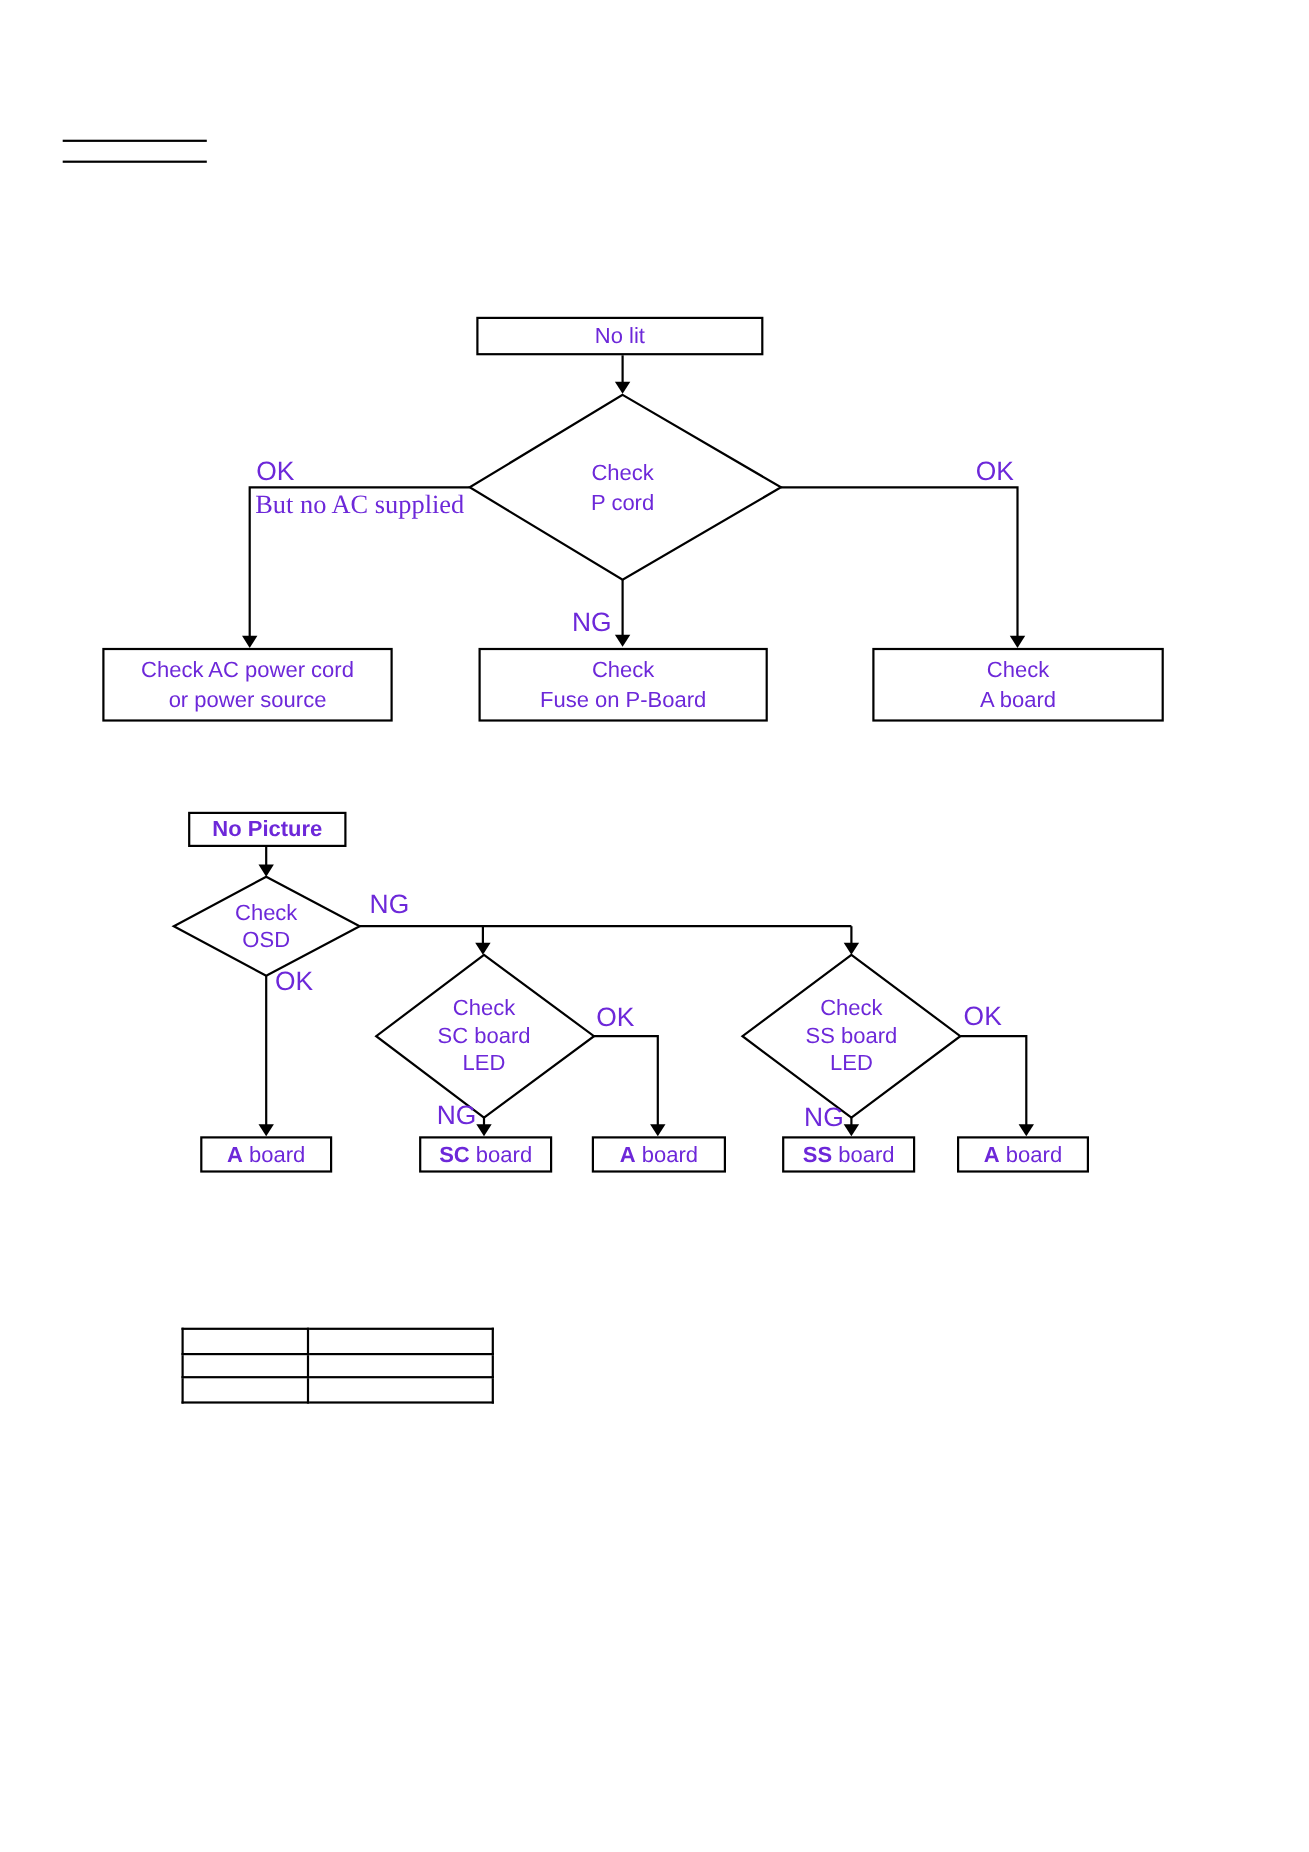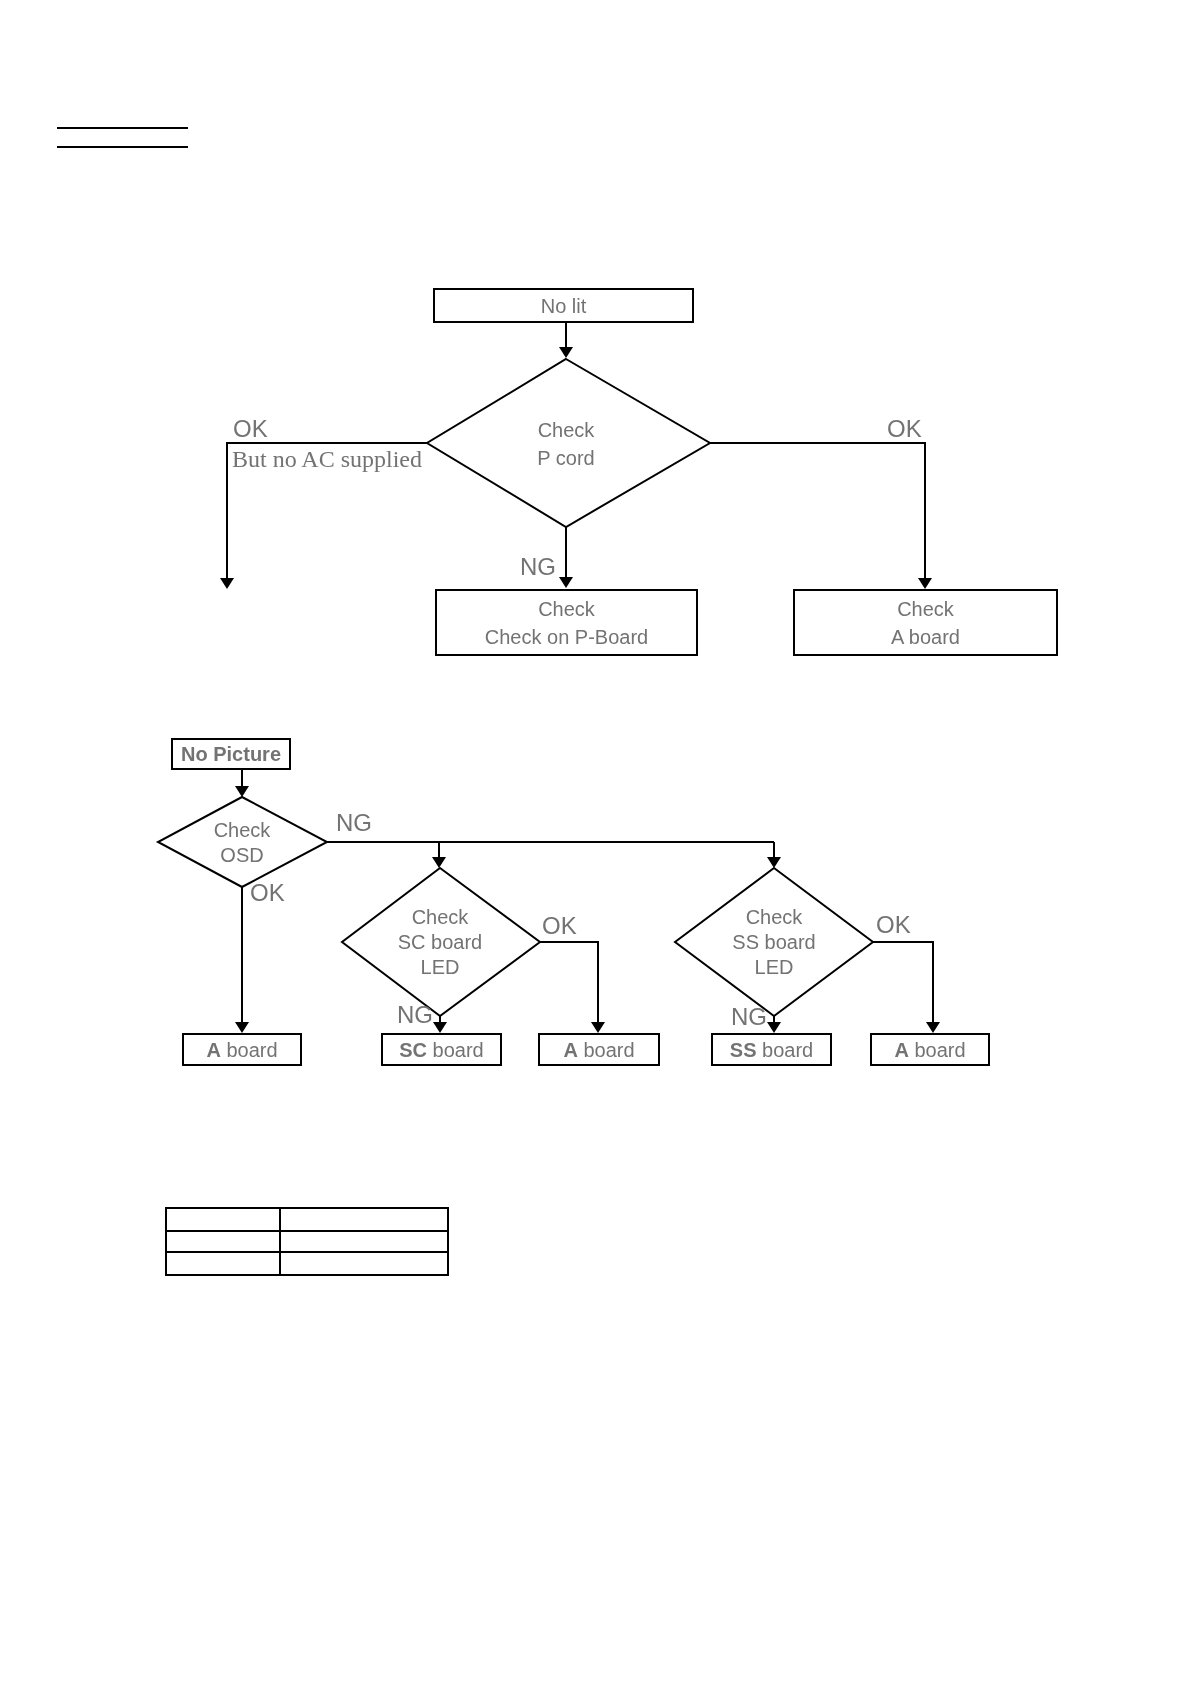--- a/index.html
+++ b/index.html
@@ -2,21 +2,21 @@
 <html><head>
 <meta charset="utf-8">
 <style>
   html, body { margin: 0; padding: 0; background: #ffffff; }
   .page {
     position: relative;
     width: 1190px;
     height: 1684px;
     background: #ffffff;
     font-family: "Liberation Sans", sans-serif;
-    color: #737373;
+    color: #6d28d9;
     overflow: hidden;
   }
   .rule {
     position: absolute;
     left: 57px;
     width: 131px;
     height: 2px;
     background: #000000;
   }
   .connectors {
@@ -122,30 +122,34 @@
   <div class="dlabel" style="left:466px;top:416px;">
     <div>Check</div>
     <div>P cord</div>
   </div>
 
   <div class="lbl" style="left:233px;top:418px;">OK</div>
   <div class="lbl" style="left:232px;top:448px;font-family:Liberation Serif, serif;">But no AC supplied</div>
   <div class="lbl" style="left:520px;top:556px;">NG</div>
   <div class="lbl" style="left:887px;top:418px;">OK</div>
 
+  <div class="fbox" style="left:93px;top:589px;width:264px;height:67px;">
+    <span>Check AC power cord</span>
+    <span>or power source</span>
+  </div>
   <div class="fbox" style="left:435px;top:589px;width:263px;height:67px;">
     <span>Check</span>
-    <span>Check on P-Board</span>
+    <span>Fuse on P-Board</span>
   </div>
   <div class="fbox" style="left:793px;top:589px;width:265px;height:67px;">
     <span>Check</span>
     <span>A board</span>
   </div>
 
-  <div class="fbox" style="left:171px;top:738px;width:120px;height:32px;font-weight:bold;">
+  <div class="fbox" style="left:171px;top:738px;width:144px;height:32px;font-weight:bold;">
     <span>No Picture</span>
   </div>
 
   <div class="dlabel tight" style="left:142px;top:818px;">
     <div>Check</div>
     <div>OSD</div>
   </div>
   <div class="lbl" style="left:336px;top:812px;">NG</div>
   <div class="lbl" style="left:250px;top:882px;">OK</div>
 

